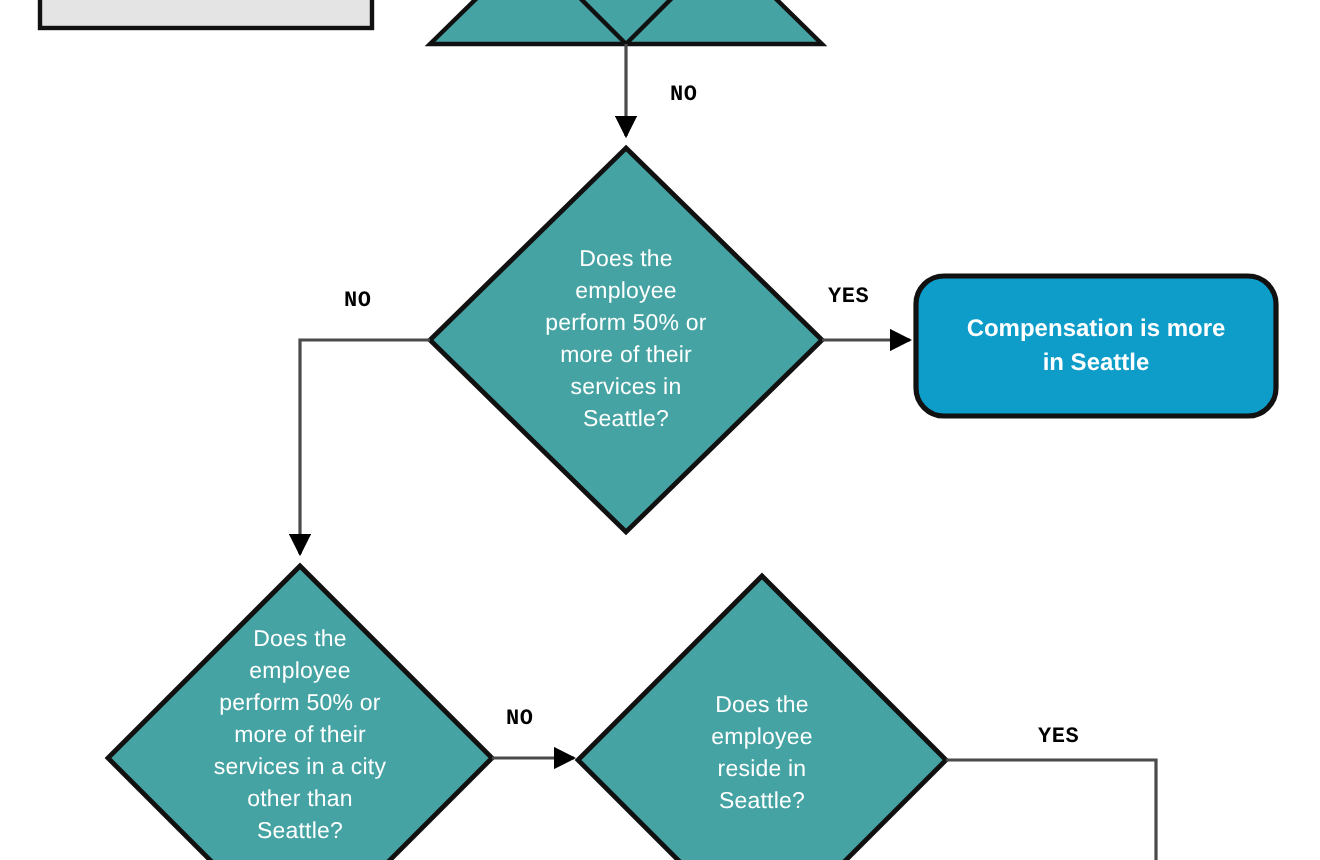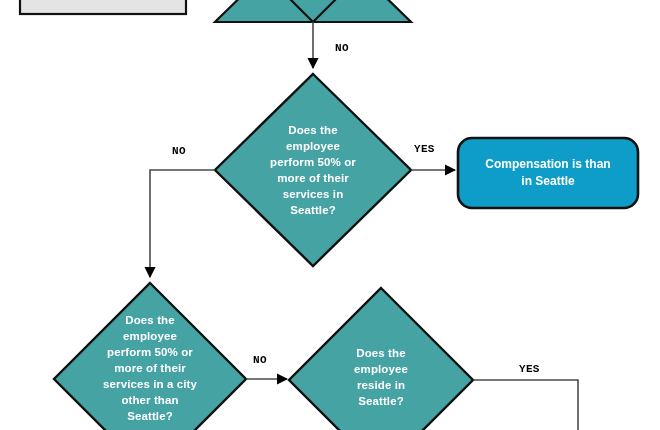--- a/index.html
+++ b/index.html
@@ -28,21 +28,21 @@
 
   
   .node-text {
     position: absolute;
     display: flex;
     align-items: center;
     justify-content: center;
     text-align: center;
     color: #ffffff;
     font-family: "Liberation Sans", sans-serif;
-    font-weight: bold;
+    font-weight: normal;
     font-size: 11.5px;
     line-height: 16px;
     letter-spacing: 0.1px;
     pointer-events: none;
     white-space: pre-line;
   }
   .edge-label {
     position: absolute;
     color: #000000;
     font-family: Liberation Mono, monospace;
@@ -102,21 +102,21 @@
     <path d="M 473 380 L 578 380 L 578 436" fill="none" stroke="#4a4a4a" stroke-width="1.6"></path>
   </svg>
 
   <div class="node-text" style="left:238px; top:96px; width:150px; height:148px;">Does the
 employee
 perform 50% or
 more of their
 services in
 Seattle?</div>
 
-  <div class="proc-text" style="left:462px; top:140px; width:172px; height:66px;">Compensation is than
+  <div class="proc-text" style="left:462px; top:140px; width:172px; height:66px;">Compensation is more
 in Seattle</div>
 
   <div class="node-text" style="left:74px; top:312px; width:152px; height:126px; align-items:flex-start;">Does the
 employee
 perform 50% or
 more of their
 services in a city
 other than
 Seattle?</div>
 

